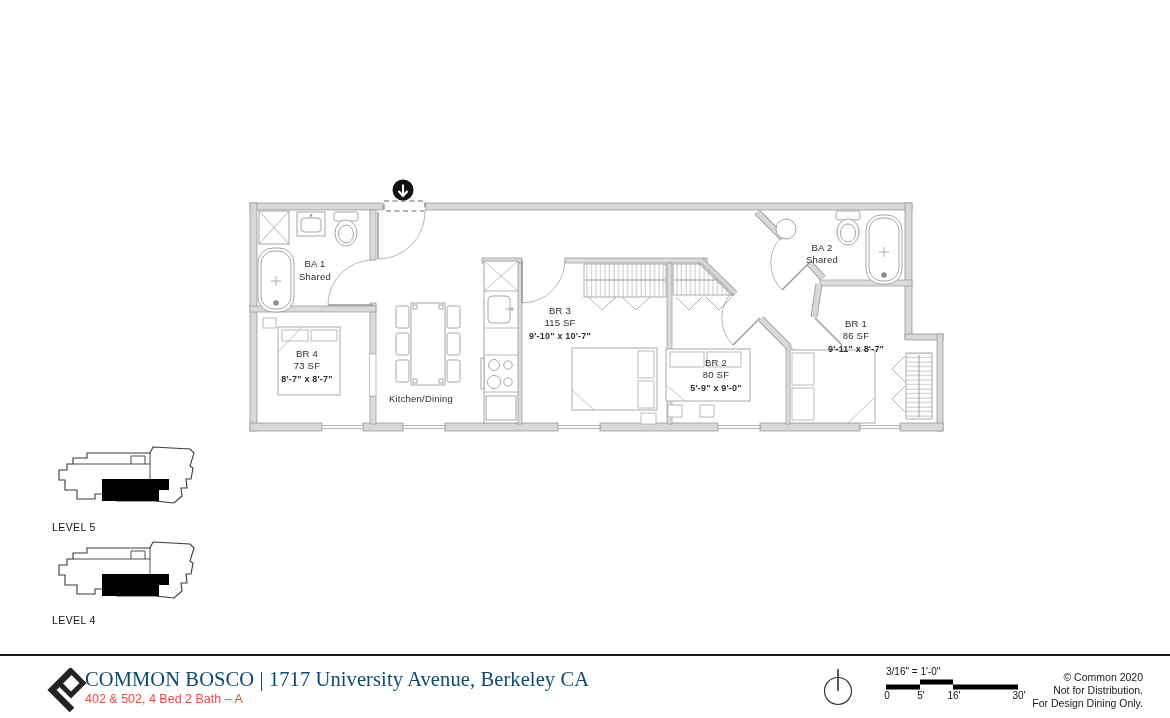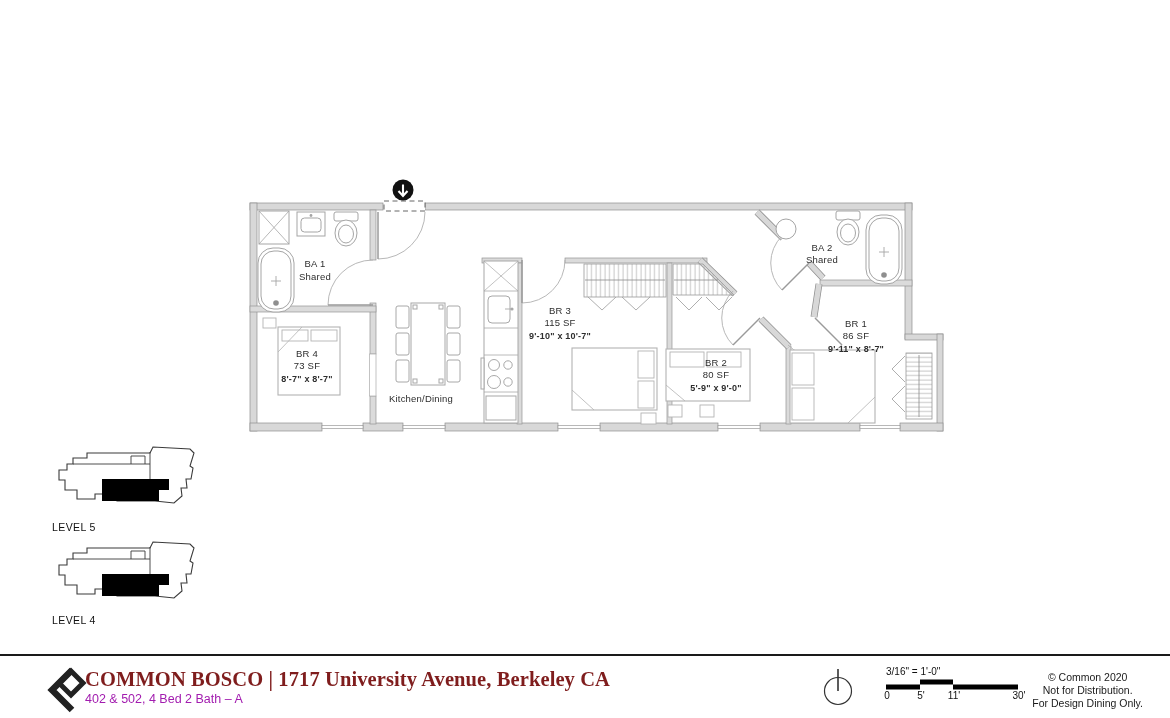--- a/index.html
+++ b/index.html
@@ -6,29 +6,29 @@
   body{width:1170px;height:718px;position:relative;overflow:hidden;
        font-family:"Liberation Sans",sans-serif;color:#2d2d2d;}
   svg text{font-family:"Liberation Sans",sans-serif;}
   .room-label{font-size:9.5px;fill:#2d2d2d;text-anchor:middle;letter-spacing:.2px;}
   .room-dim{font-size:9px;font-weight:700;fill:#2d2d2d;text-anchor:middle;letter-spacing:.2px;}
   .lvl-label{font-size:10.5px;fill:#111;letter-spacing:.4px;}
   #plan-svg{position:absolute;left:0;top:0;}
   #footer-rule{position:absolute;left:0;top:654px;width:1170px;height:1.5px;background:#1a1a1a;}
   #logo{position:absolute;left:44px;top:665px;}
   #titleblock{position:absolute;left:85px;top:668px;}
-  #titleblock h1{margin:0;font-family:"Liberation Serif",serif;font-weight:700;
-                 font-size:20.5px;line-height:23px;color:#7f1d1d;letter-spacing:.1px;}
-  #titleblock p{margin:1px 0 0 0;font-size:12.5px;line-height:15px;color:#a21caf;}
+  #titleblock h1{margin:0;font-family:"Liberation Serif",serif;font-weight:400;
+                 font-size:20.5px;line-height:23px;color:#0c4a6e;letter-spacing:.1px;}
+  #titleblock p{margin:1px 0 0 0;font-size:12.5px;line-height:15px;color:#ef4444;}
   #north{position:absolute;left:822px;top:662px;}
   #scalebar{position:absolute;left:884px;top:666px;width:150px;height:40px;font-size:10px;color:#111;}
   #scalebar .slabel{position:absolute;left:2px;top:0;line-height:12px;}
   #scalebar svg{position:absolute;left:0px;top:13px;}
   #scalebar .tick{position:absolute;top:24px;transform:translateX(-50%);}
-  #rights{position:absolute;right:27px;top:671px;text-align:center;
+  #rights{position:absolute;right:27px;top:671px;text-align:right;
           font-size:10.5px;line-height:13px;color:#1a1a1a;}
 </style>
 </head>
 <body>
 
 <svg id="plan-svg" width="1170" height="650" viewBox="0 0 1170 650">
   <defs>
     <pattern id="hatchV" width="4.5" height="12" patternUnits="userSpaceOnUse">
       <path d="M2,0 V12" stroke="#b3b3b3" stroke-width="0.8"></path>
     </pattern>
@@ -292,21 +292,21 @@
 
 <div id="scalebar">
   <div class="slabel">3/16" = 1'-0"</div>
   <svg width="136" height="11" viewBox="0 0 136 11">
     <rect x="2" y="5.5" width="34" height="5" fill="#000"></rect>
     <rect x="36" y="0.5" width="33" height="5" fill="#000"></rect>
     <rect x="69" y="5.5" width="65" height="5" fill="#000"></rect>
   </svg>
   <span class="tick" style="left:3px">0</span>
   <span class="tick" style="left:37px">5'</span>
-  <span class="tick" style="left:70px">11'</span>
+  <span class="tick" style="left:70px">16'</span>
   <span class="tick" style="left:135px">30'</span>
 </div>
 
 <div id="rights">
   <div>© Common 2020</div>
   <div>Not for Distribution.</div>
   <div>For Design Dining Only.</div>
 </div>
 
 </body></html>

